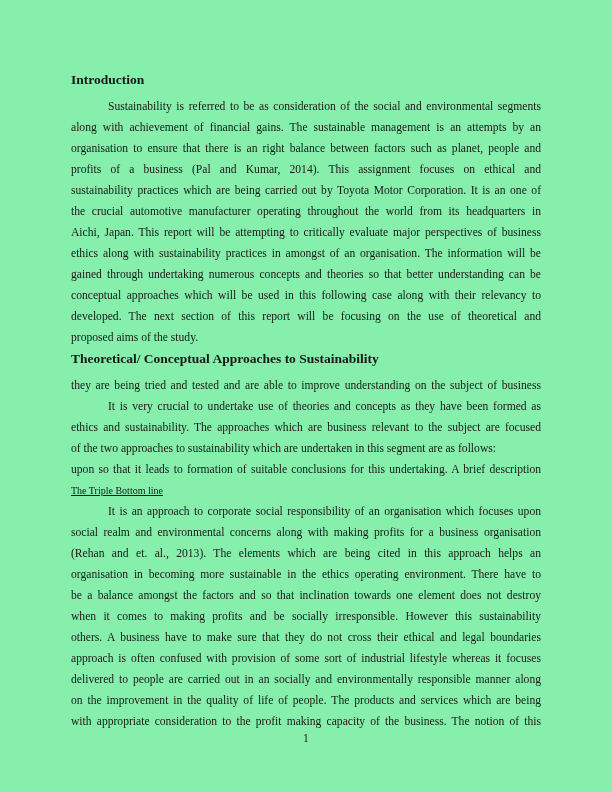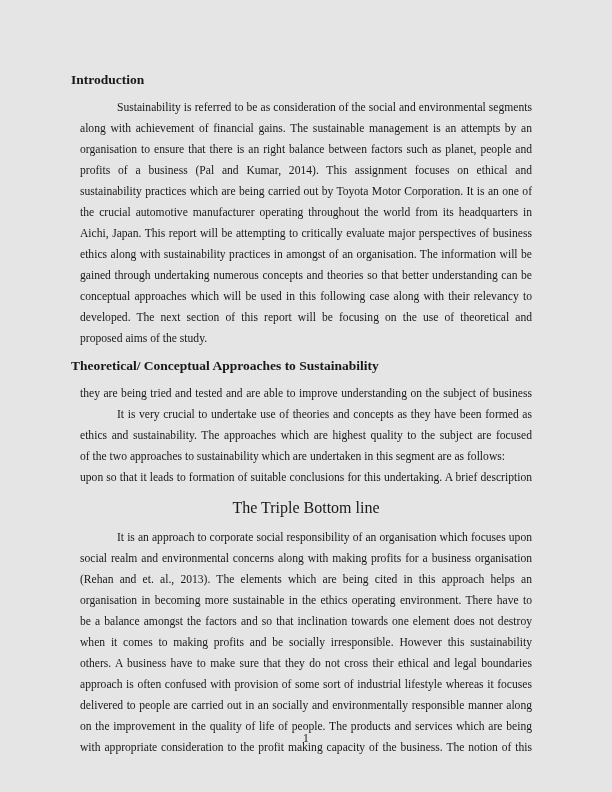--- a/index.html
+++ b/index.html
@@ -11,58 +11,59 @@
     width: 612px;
     height: 792px;
     position: relative;
     font-family: "Liberation Serif", "DejaVu Serif", serif;
     color: #181818;
     overflow: hidden;
   }
   .page {
     position: absolute;
     inset: 0;
-    background: #e5e5e5;
+    background: #86efac;
   }
   .page-content {
     position: absolute;
     top: 69px;
     left: 71px;
     width: 470px;
   }
   .heading {
     font-size: 13.5px;
     font-weight: bold;
     line-height: 16px;
     margin: 3px 0 8px 0;
     text-align: left;
   }
   .paragraph {
-    margin: 9px;
+    margin: 0;
   }
   .line {
     font-size: 11.6px;
     line-height: 21px;
     text-align: justify;
     text-align-last: justify;
     -moz-text-align-last: justify;
     white-space: normal;
   }
   .line.first {
     padding-left: 37px;
   }
   .line.last {
     text-align-last: left;
     font-family: Liberation Serif, serif;
     -moz-text-align-last: left;
   }
   .subheading {
-    font-size: 16px;
+    font-size: 10px;
     line-height: 21px;
-    text-align: center;
+    text-decoration: underline;
+    text-align: left;
     margin: 0;
   }
   .page-footer {
     position: absolute;
     top: 728px;
     left: 0;
     width: 612px;
     text-align: center;
     font-size: 11.6px;
     line-height: 21px;
@@ -85,21 +86,21 @@
         <div class="line">ethics along with sustainability practices in amongst of an organisation. The information will be</div>
         <div class="line">gained through undertaking numerous concepts and theories so that better understanding can be</div>
         <div class="line">conceptual approaches  which will be used in this following case along with their relevancy to</div>
         <div class="line">developed. The next section of this report will be focusing on the use of theoretical and</div>
         <div class="line last">proposed aims of the study.</div>
       </div>
       <h2 class="heading">Theoretical/ Conceptual Approaches to Sustainability</h2>
       <div class="paragraph">
         <div class="line">they are  being tried and tested and are able to improve understanding on the subject of business</div>
         <div class="line first">It is very crucial to undertake use of theories and concepts as they have been formed as</div>
-        <div class="line">ethics and sustainability. The approaches which are highest quality to the subject are focused</div>
+        <div class="line">ethics and sustainability. The approaches which are business relevant to the subject are focused</div>
         <div class="line last">of the two approaches to sustainability which are undertaken in this segment are as follows:</div>
         <div class="line">upon so that it leads to formation of suitable conclusions for this undertaking. A brief description</div>
       </div>
       <div class="subheading">The Triple Bottom line</div>
       <div class="paragraph">
         <div class="line first">It is an approach to corporate social responsibility of an organisation which focuses upon</div>
         <div class="line">social realm and environmental concerns along with making profits for a business organisation</div>
         <div class="line">(Rehan and et. al., 2013). The elements which are being cited in this approach helps an</div>
         <div class="line">organisation in becoming more sustainable in the ethics operating environment. There have to</div>
         <div class="line">be a balance amongst the factors and so that inclination towards one element does not destroy</div>

